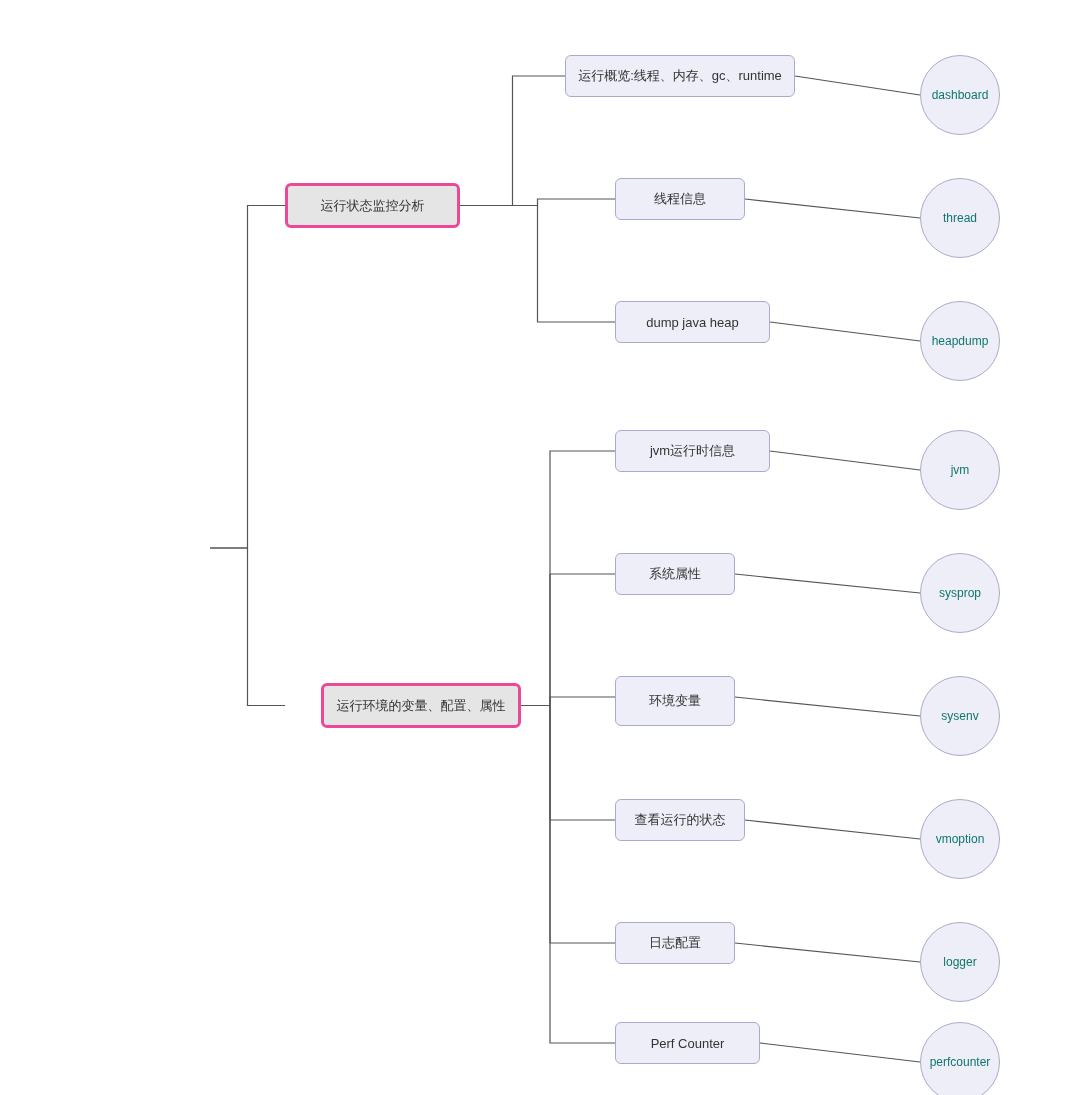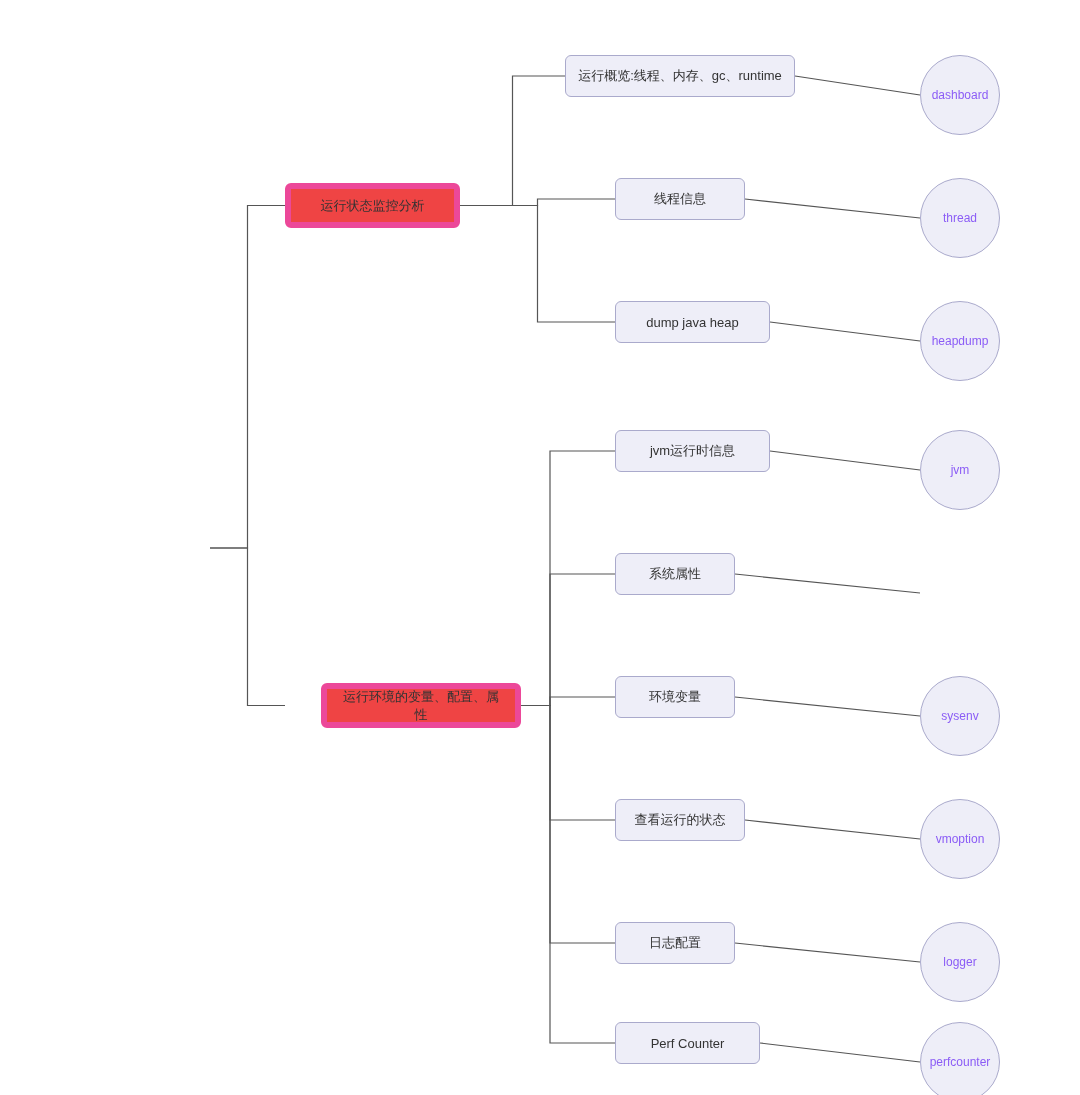--- a/index.html
+++ b/index.html
@@ -38,39 +38,39 @@
       padding: 6px 10px;
     }
     .node-box.root {
       background: #dde0f5;
       border: 1px solid #8888bb;
       font-size: 13px;
       width: 150px;
       height: 50px;
     }
     .node-box.mid {
-      background: #ef4444;
-      border: 6px solid #ec4899;
+      background: #e5e5e5;
+      border: 3px solid #ec4899;
       font-size: 13px;
     }
     .node-box.leaf-box {
       background: #eeeef8;
       border: 1px solid #aaaacc;
       font-size: 13px;
     }
     .node-circle {
       position: absolute;
       background: #eeeef8;
       border: 1px solid #aaaacc;
       border-radius: 50%;
       display: flex;
       align-items: center;
       justify-content: center;
       font-size: 12px;
-      color: #8b5cf6;
+      color: #0f766e;
       text-align: center;
     }
   </style>
 </head>
 <body>
 
 <div id="diagram-container">
   <svg id="lines">
       <path d="M 210 548 L 247.5 548 L 247.5 205.5 L 285 205.5" stroke="#555" stroke-width="1.2" fill="none"></path>
       <path d="M 210 548 L 247.5 548 L 247.5 705.5 L 285 705.5" stroke="#555" stroke-width="1.2" fill="none"></path>
@@ -97,21 +97,22 @@
     <div class="node-box mid" style="left: 285px; top: 683px; width: 200px; height: 45px; margin-left: 36px;">运行环境的变量、配置、属性</div>
     <div class="node-box leaf-box" style="left: 565px; top: 55px; width: 230px; height: 42px;">运行概览:线程、内存、gc、runtime</div>
     <div class="node-circle" style="left: 920px; top: 55px; width: 80px; height: 80px;">dashboard</div>
     <div class="node-box leaf-box" style="left: 615px; top: 178px; width: 130px; height: 42px;">线程信息</div>
     <div class="node-circle" style="left: 920px; top: 178px; width: 80px; height: 80px;">thread</div>
     <div class="node-box leaf-box" style="left: 615px; top: 301px; width: 155px; height: 42px;">dump java heap</div>
     <div class="node-circle" style="left: 920px; top: 301px; width: 80px; height: 80px;">heapdump</div>
     <div class="node-box leaf-box" style="left: 615px; top: 430px; width: 155px; height: 42px;">jvm运行时信息</div>
     <div class="node-circle" style="left: 920px; top: 430px; width: 80px; height: 80px;">jvm</div>
     <div class="node-box leaf-box" style="left: 615px; top: 553px; width: 120px; height: 42px;">系统属性</div>
-    <div class="node-box leaf-box" style="left: 615px; top: 676px; width: 120px; height: 42px;">环境变量</div>
+    <div class="node-circle" style="left: 920px; top: 553px; width: 80px; height: 80px;">sysprop</div>
+    <div class="node-box leaf-box" style="left: 615px; top: 676px; width: 120px; height: 50px;">环境变量</div>
     <div class="node-circle" style="left: 920px; top: 676px; width: 80px; height: 80px;">sysenv</div>
     <div class="node-box leaf-box" style="left: 615px; top: 799px; width: 130px; height: 42px;">查看运行的状态</div>
     <div class="node-circle" style="left: 920px; top: 799px; width: 80px; height: 80px;">vmoption</div>
     <div class="node-box leaf-box" style="left: 615px; top: 922px; width: 120px; height: 42px;">日志配置</div>
     <div class="node-circle" style="left: 920px; top: 922px; width: 80px; height: 80px;">logger</div>
     <div class="node-box leaf-box" style="left: 615px; top: 1022px; width: 145px; height: 42px;">Perf Counter</div>
     <div class="node-circle" style="left: 920px; top: 1022px; width: 80px; height: 80px;">perfcounter</div>
   </div>
 
 </body></html>

